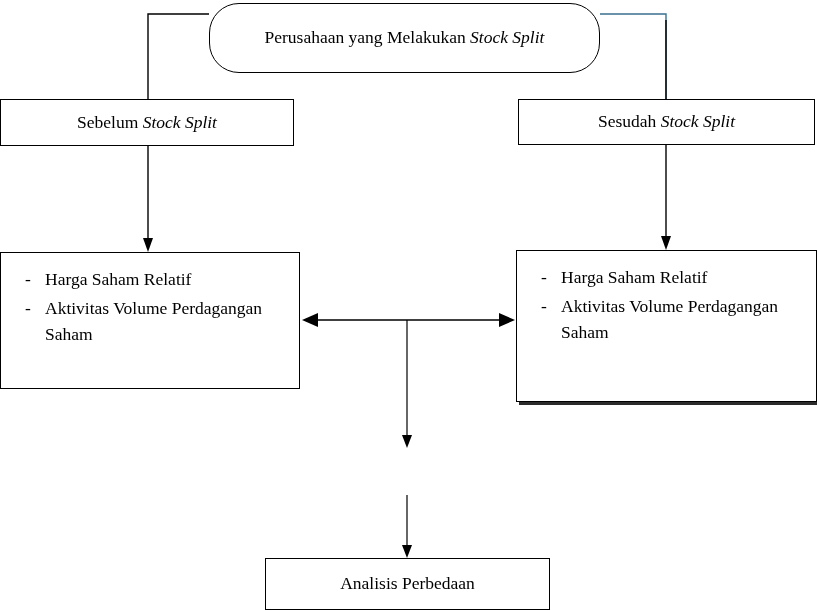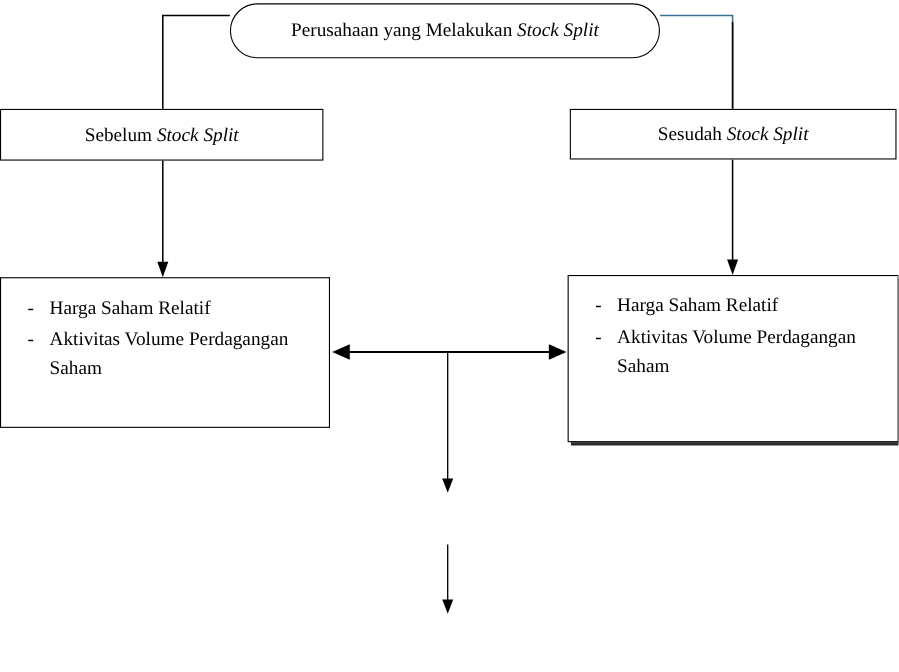--- a/index.html
+++ b/index.html
@@ -69,21 +69,21 @@
     flex: 0 0 34px;
     text-align: center;
   }
   .list-box li .txt {
     flex: 1 1 auto;
   }
   .ital {
     font-style: italic;
   }
   
-  #box-top     { left: 209px; top: 3px;   width: 391px; height: 50px; border-radius: 30px; }
+  #box-top     { left: 209px; top: 3px;   width: 391px; height: 70px; border-radius: 30px; }
   #box-before  { left: 0px;   top: 99px;  width: 294px; height: 47px; }
   #box-after   { left: 518px; top: 99px;  width: 297px; height: 46px; }
   #box-before-items { left: 0px;  top: 252px; width: 300px; height: 137px; }
   #box-after-items  { left: 516px; top: 250px; width: 301px; height: 152px; }
   #box-ujibeda { left: 305px; top: 448px; width: 205px; height: 47px; }
   #box-analisis{ left: 265px; top: 558px; width: 285px; height: 52px; }
 </style>
 </head>
 <body>
 
@@ -151,14 +151,17 @@
         <span class="txt">Harga Saham Relatif</span>
       </li>
       <li>
         <span class="dash">-</span>
         <span class="txt">Aktivitas Volume Perdagangan Saham</span>
       </li>
     </ul>
   </div>
 
 
+  <div class="box" id="box-analisis">
+    <div class="inner">Analisis Perbedaan</div>
+  </div>
 
 </div>
 
 </body></html>

